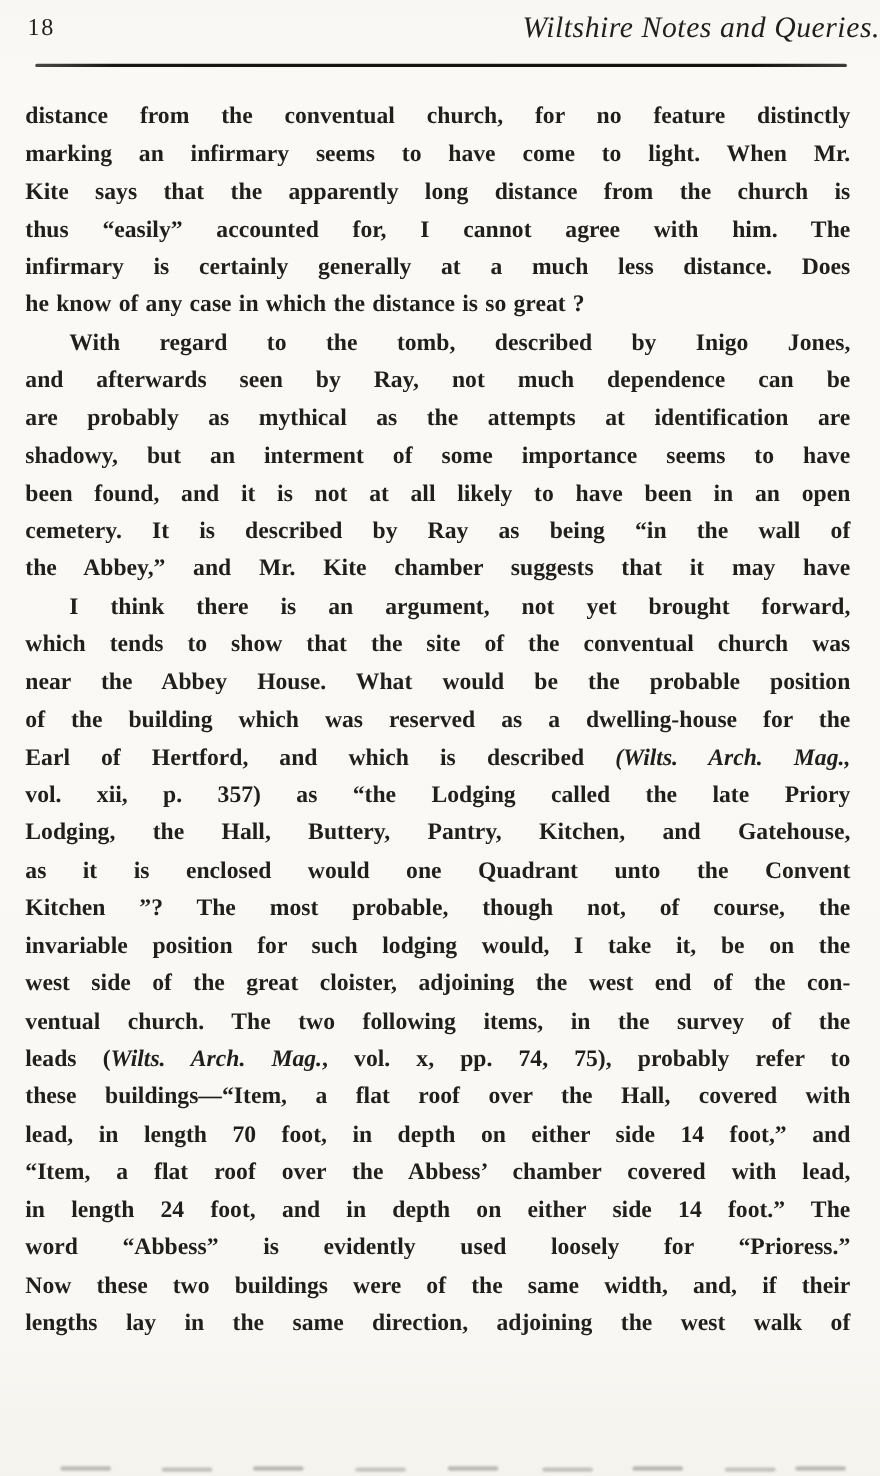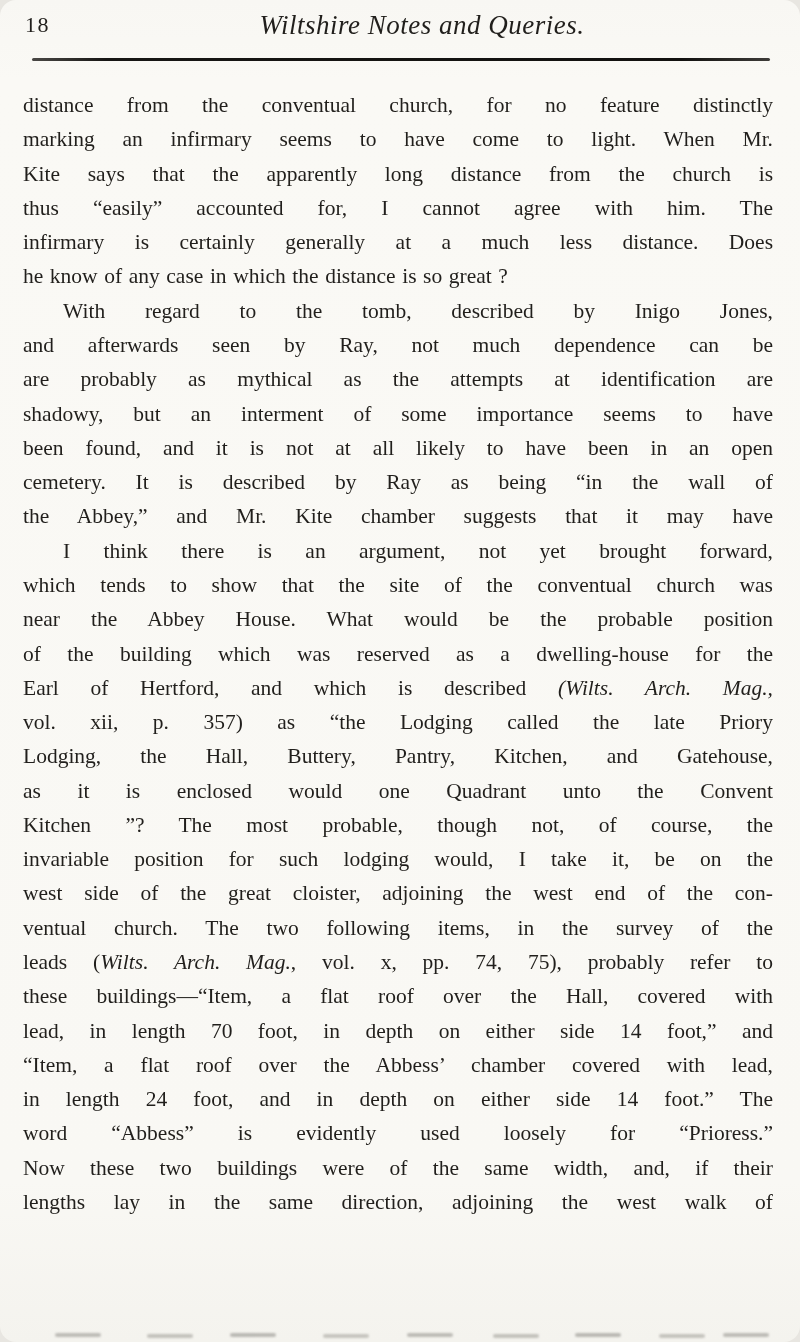--- a/index.html
+++ b/index.html
@@ -11,60 +11,61 @@
     color:#211f1c;
     font-family:"Liberation Serif","DejaVu Serif",serif;
     overflow:hidden;
   }
   .header { position:relative; height:63px; }
   .page-number {
     position:absolute; left:25px; top:12px;
     font-size:22px; letter-spacing:1.5px;
   }
   .page-title {
-    display:block; text-align:center;
+    display:block; text-align:right;
     padding-top:10px;
     font-style:italic; font-size:27px; letter-spacing:0.5px;padding-left:44px;
   }
   .header-rule {
     position:absolute; left:32px; right:30px; top:58px; height:3px;
     border-radius:2px;
     background:linear-gradient(90deg,#4a4845 0%, #171614 10%, #12110f 88%, #3d3b38 100%);
   }
   .body-text {
     margin:25px 27px 0 23px;
     font-size:21.5px;
     line-height:34.28px;
     word-spacing:1.2px;
   }
   .paragraph { margin:0; padding:0; }
   .line {
     text-align:justify;
     text-align-last:justify;
+    font-weight:bold;
     -moz-text-align-last:justify;
   }
   .line.flush { text-align-last:left; -moz-text-align-last:left; }
   .line.indent { padding-left:40px; }
   .line em { font-style:italic; }
   
   .bottom-artifact { position:absolute; left:0; right:0; bottom:0; height:16px; }
   .bottom-artifact::before {
     content:"";
     position:absolute; top:7px; left:55px;
     width:46px; height:4px; border-radius:2px;
     background:#7d7b75; opacity:.45; filter:blur(1.1px);
     box-shadow: 92px 1px 0 #8a8881, 175px 0 0 #76746e, 268px 1px 0 #8f8d86,
                 352px 0 0 #7a7872, 438px 1px 0 #88867f, 520px 0 0 #74726c,
                 604px 1px 0 #8c8a83, 668px 0 0 #7b7973;
   }
 </style>
 </head>
 <body>
 
-<div class="page" style="color: rgb(33, 31, 28); border-radius: 16px;">
+<div class="page" style="color: rgb(33, 31, 28);">
   <div class="header">
     <span class="page-number">18</span>
     <span class="page-title">Wiltshire Notes and Queries.</span>
     <div class="header-rule"></div>
   </div>
   <div class="body-text">
       <div class="paragraph">
         <div class="line"><span>distance from the conventual church, for no feature distinctly</span></div>
         <div class="line"><span>marking an infirmary seems to have come to light.  When Mr.</span></div>
         <div class="line"><span>Kite says that the apparently long distance from the church is</span></div>

